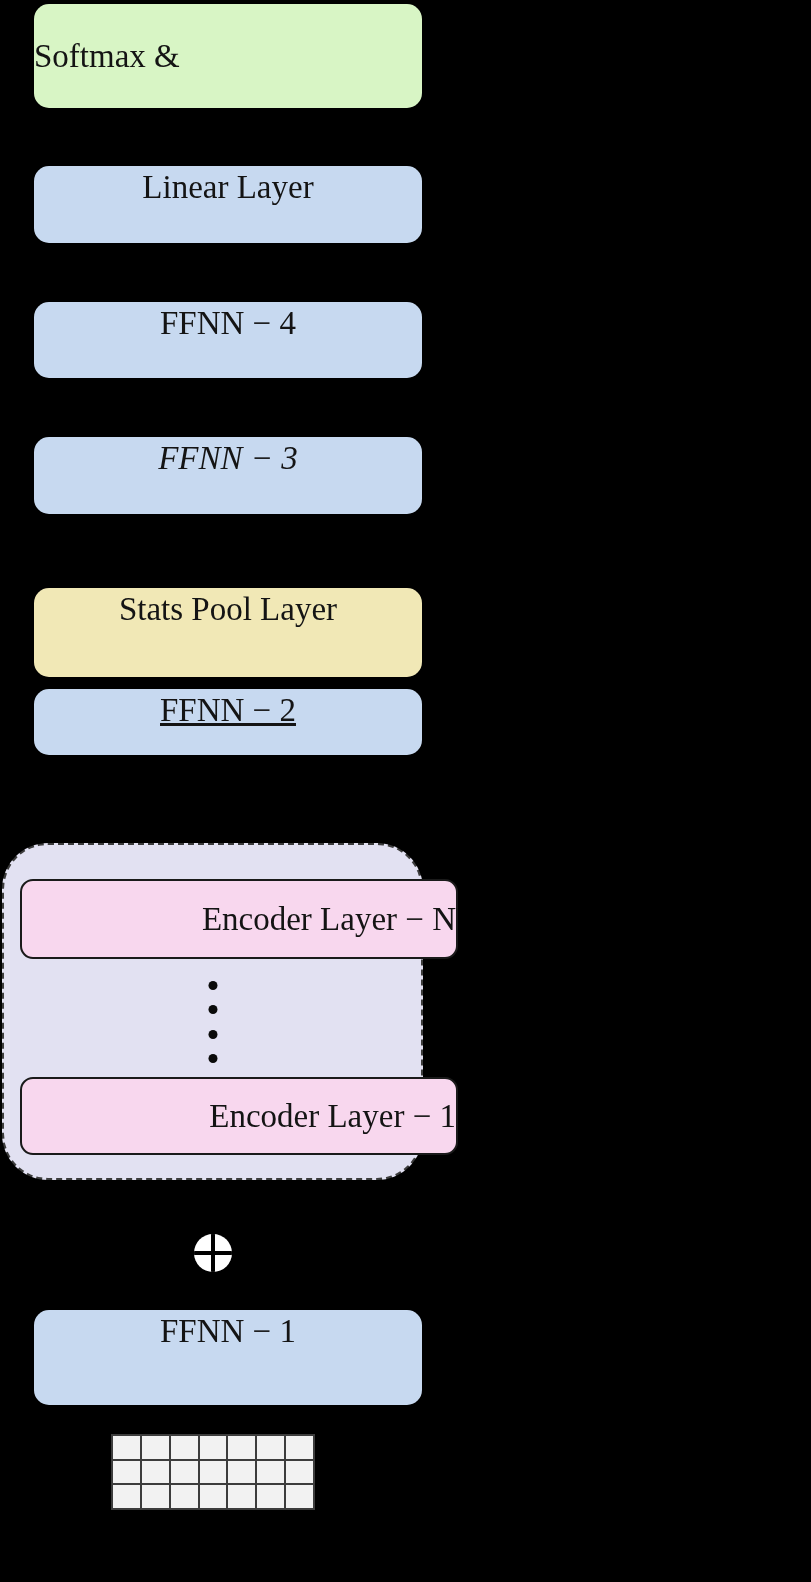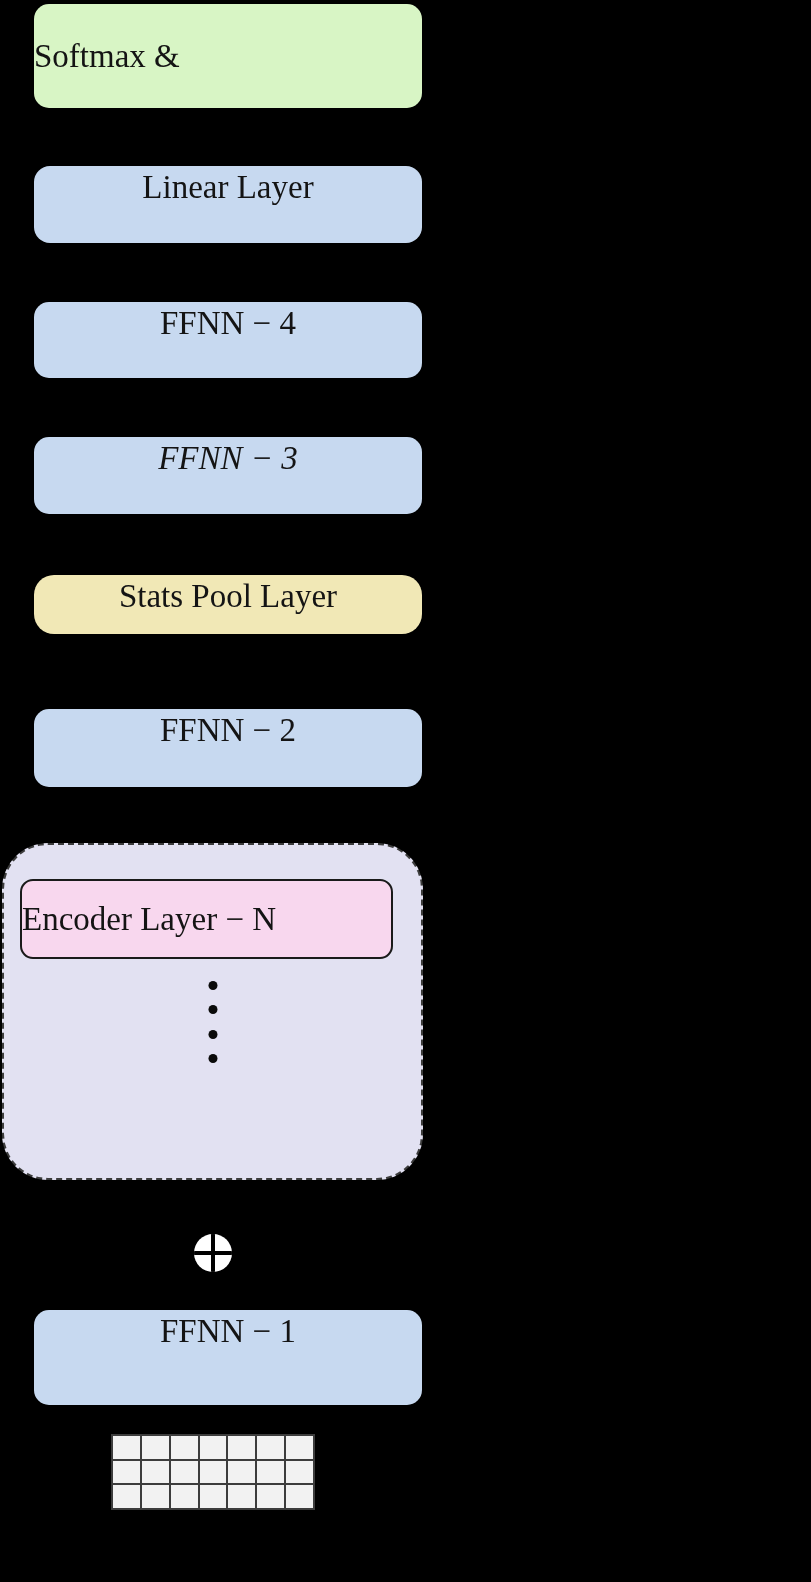--- a/index.html
+++ b/index.html
@@ -19,47 +19,47 @@
     border-radius: 15px;
     display: flex;
     align-items: flex-start;
     justify-content: center;
     font-size: 33px;
     text-align: center;
     line-height: 1.3;
     margin-left: 16px;
   }
   .softmax   { top: 4px;   height: 104px; background: var(--softmax-fill,   #d8f5c5); flex-direction: column; }
-  .linear    { top: 166px; height: 77px;  background: var(--ffnn-fill,      #c7d9f0); border-radius: 16px; }
+  .linear    { top: 166px; height: 77px;  background: var(--ffnn-fill,      #c7d9f0); }
   .ffnn4     { top: 302px; height: 76px;  background: var(--ffnn-fill,      #c7d9f0); }
   .ffnn3     { top: 437px; height: 77px;  background: var(--ffnn-fill,      #c7d9f0); font-style: italic; }
-  .stats     { top: 575px; height: 59px;  background: var(--stats-pool-fill,#f1e8b6); border-radius: 20px; }
-  .ffnn2     { top: 709px; height: 78px;  background: var(--ffnn-fill,      #c7d9f0); }
+  .stats     { top: 588px; height: 89px;  background: var(--stats-pool-fill,#f1e8b6); }
+  .ffnn2     { top: 689px; height: 66px;  background: var(--ffnn-fill,      #c7d9f0); text-decoration: underline; }
   .ffnn1     { top: 1310px; height: 95px; background: var(--ffnn-fill,      #c7d9f0); }
 
   .encoder-container {
     position: absolute;
     left: 2px; top: 843px;
     width: 421px; height: 337px;
     background: var(--encoder-container-fill, #e2e1f2);
     border: 2px dashed #3c3c3c;
     border-radius: 46px;
     box-sizing: border-box;
   }
   .encoder-box {
     position: absolute;
     left: 16px;
-    width: 373px;
+    width: 438px;
     background: var(--encoder-layer-fill, #f8d7ee);
     border: 2px solid var(--encoder-layer-border, #1a1a1a);
     border-radius: 13px;
     box-sizing: border-box;
     display: flex;
     align-items: center;
-    justify-content: flex-start;
+    justify-content: flex-end;
     font-size: 33px;
   }
   .encoder-top    { top: 34px;  height: 80px; }
   .encoder-bottom { top: 232px; height: 78px; }
 
   .ellipsis {
     position: absolute;
     left: 50%; top: 136px;
     height: 82px;
     transform: translateX(-50%);
@@ -142,20 +142,23 @@
   <div class="encoder-container">
     <div class="encoder-box encoder-top">
       <span>Encoder Layer − N</span>
     </div>
     <div class="ellipsis">
         <div class="dot"></div>
         <div class="dot"></div>
         <div class="dot"></div>
         <div class="dot"></div>
       </div>
+    <div class="encoder-box encoder-bottom">
+      <span>Encoder Layer − 1</span>
+    </div>
   </div>
 
   <div class="plus-symbol">
     <div class="bar-h"></div>
     <div class="bar-v"></div>
   </div>
 
   <div class="node ffnn1">
     <span>FFNN  − 1</span>
   </div>

